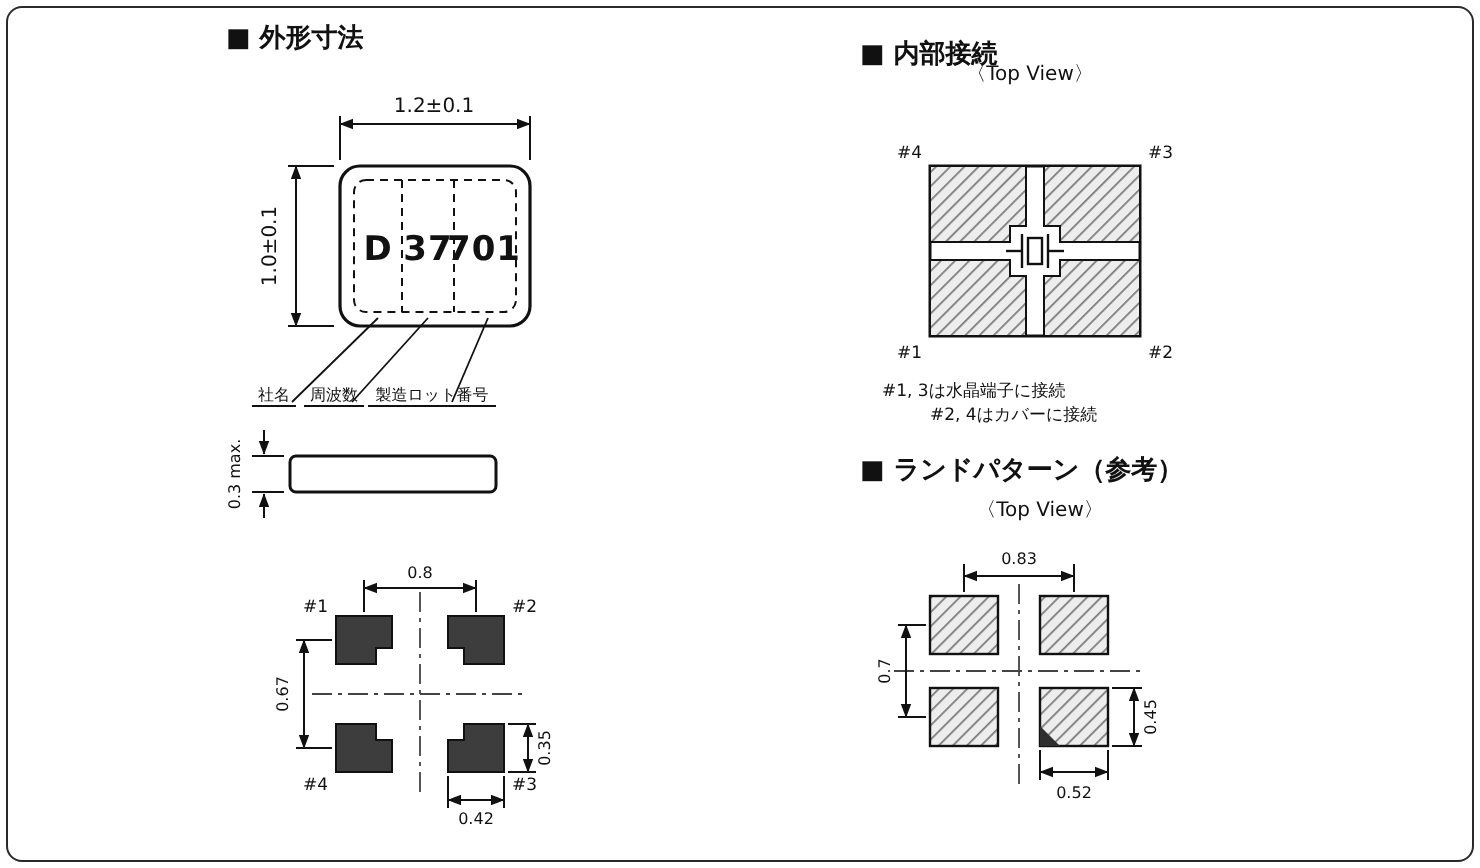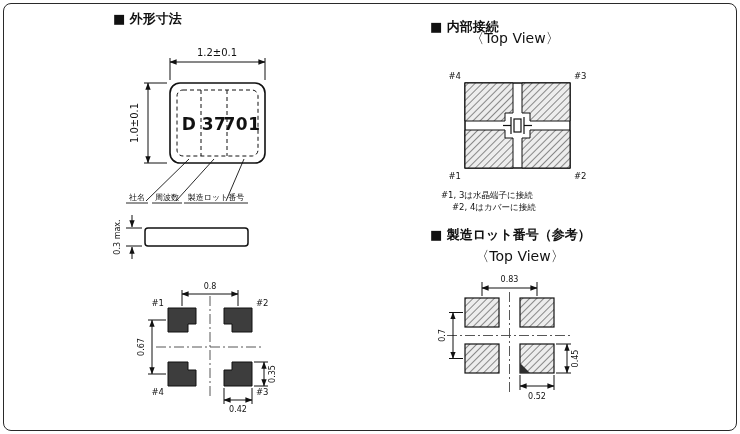--- a/index.html
+++ b/index.html
@@ -2,38 +2,38 @@
 <html><head>
 <meta charset="utf-8">
 <style>
   html,body{margin:0;padding:0;background:#fff;}
   .canvas{position:relative;width:740px;height:434px;background:#ffffff;
           font-family:"DejaVu Sans",sans-serif;color:#111;overflow:hidden;}
   .frame{position:absolute;left:3px;top:3px;right:3px;bottom:3px;
          border:1.5px solid #2a2a2a;border-radius:8px;pointer-events:none;}
   .abs{position:absolute;}
   .title{position:absolute;font-weight:bold;font-size:13px;color:#111;white-space:nowrap;}
-  .subtitle{position:absolute;font-size:14px;color:#111;text-align:center;white-space:nowrap;}
+  .subtitle{position:absolute;font-size:10px;color:#111;text-align:center;white-space:nowrap;}
   .note{position:absolute;font-size:8.5px;color:#111;white-space:nowrap;}
   svg text{font-family:"DejaVu Sans",sans-serif;fill:#111;}
   .mark{font-size:17px;font-weight:bold;letter-spacing:.5px;}
   .dim{font-size:10px;}
   .dims{font-size:8px;}
   .padlab{font-size:8.5px;}
 </style>
 </head>
 <body>
 
 <div class="canvas">
   <div class="frame"></div>
 
   <div class="title" style="left:113px;top:10px">■ 外形寸法</div>
   <div class="title" style="left:430px;top:18px">■ 内部接続</div>
   <div class="subtitle" style="left:425px;top:30px;width:180px">〈Top View〉</div>
-  <div class="title" style="left:430px;top:226px">■ 製造ロット番号（参考）</div>
+  <div class="title" style="left:430px;top:226px">■ ランドパターン（参考）</div>
   <div class="subtitle" style="left:425px;top:248px;width:190px">〈Top View〉</div>
 
   <svg class="abs" style="left:70px;top:28px" width="330" height="400" viewBox="0 0 330 400">
     <defs>
       <marker id="arL" viewBox="0 0 10 10" refX="9.5" refY="5" markerWidth="7" markerHeight="7" orient="auto-start-reverse">
         <path d="M0,1.2 L10,5 L0,8.8 Z" fill="#111"></path>
       </marker>
     </defs>
 
     <g fill="none" stroke="#111">
@@ -148,21 +148,21 @@
       <line x1="99" y1="62" x2="99" y2="79"></line>
       <line x1="99" y1="70.5" x2="107" y2="70.5"></line>
     </g>
     <text class="padlab" x="36" y="24" text-anchor="end">#4</text>
     <text class="padlab" x="149" y="24">#3</text>
     <text class="padlab" x="36" y="124" text-anchor="end">#1</text>
     <text class="padlab" x="149" y="124">#2</text>
   </svg>
 
   <div class="note" style="left:441px;top:190px">#1, 3は水晶端子に接続</div>
-  <div class="note" style="left:452px;top:202px">#2, 4はカバーに接続</div>
+  <div class="note" style="left:465px;top:202px">#2, 4はカバーに接続</div>
 
   <svg class="abs" style="left:425px;top:268px" width="250" height="160" viewBox="0 0 250 160">
     <defs>
       <marker id="arP" viewBox="0 0 10 10" refX="9.5" refY="5" markerWidth="7" markerHeight="7" orient="auto-start-reverse">
         <path d="M0,1.2 L10,5 L0,8.8 Z" fill="#111"></path>
       </marker>
       <pattern id="hP" patternUnits="userSpaceOnUse" width="5" height="5" patternTransform="rotate(45)">
         <rect width="5" height="5" fill="#ededed"></rect>
         <line x1="0" y1="0" x2="0" y2="5" stroke="#7d7d7d" stroke-width="1.8"></line>
       </pattern>

